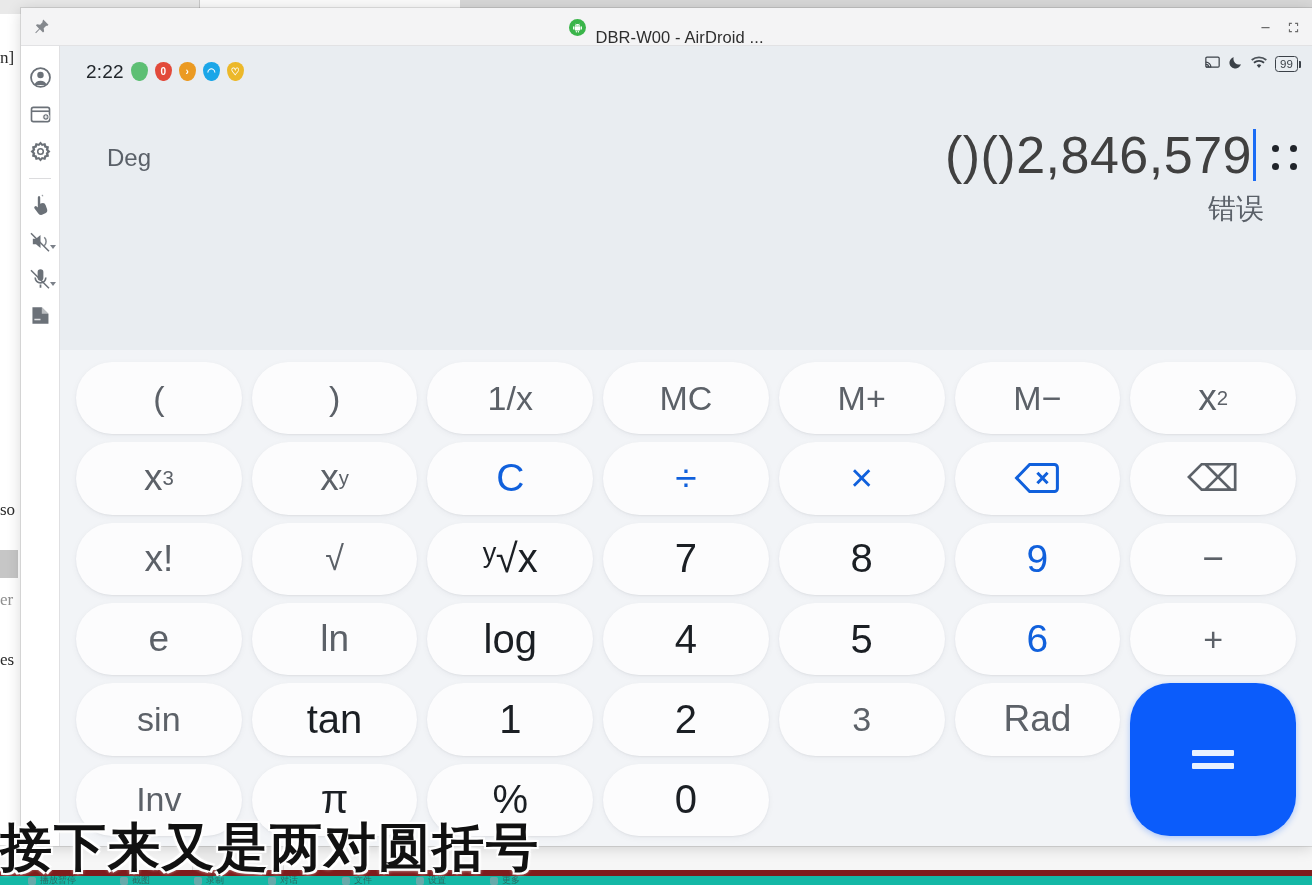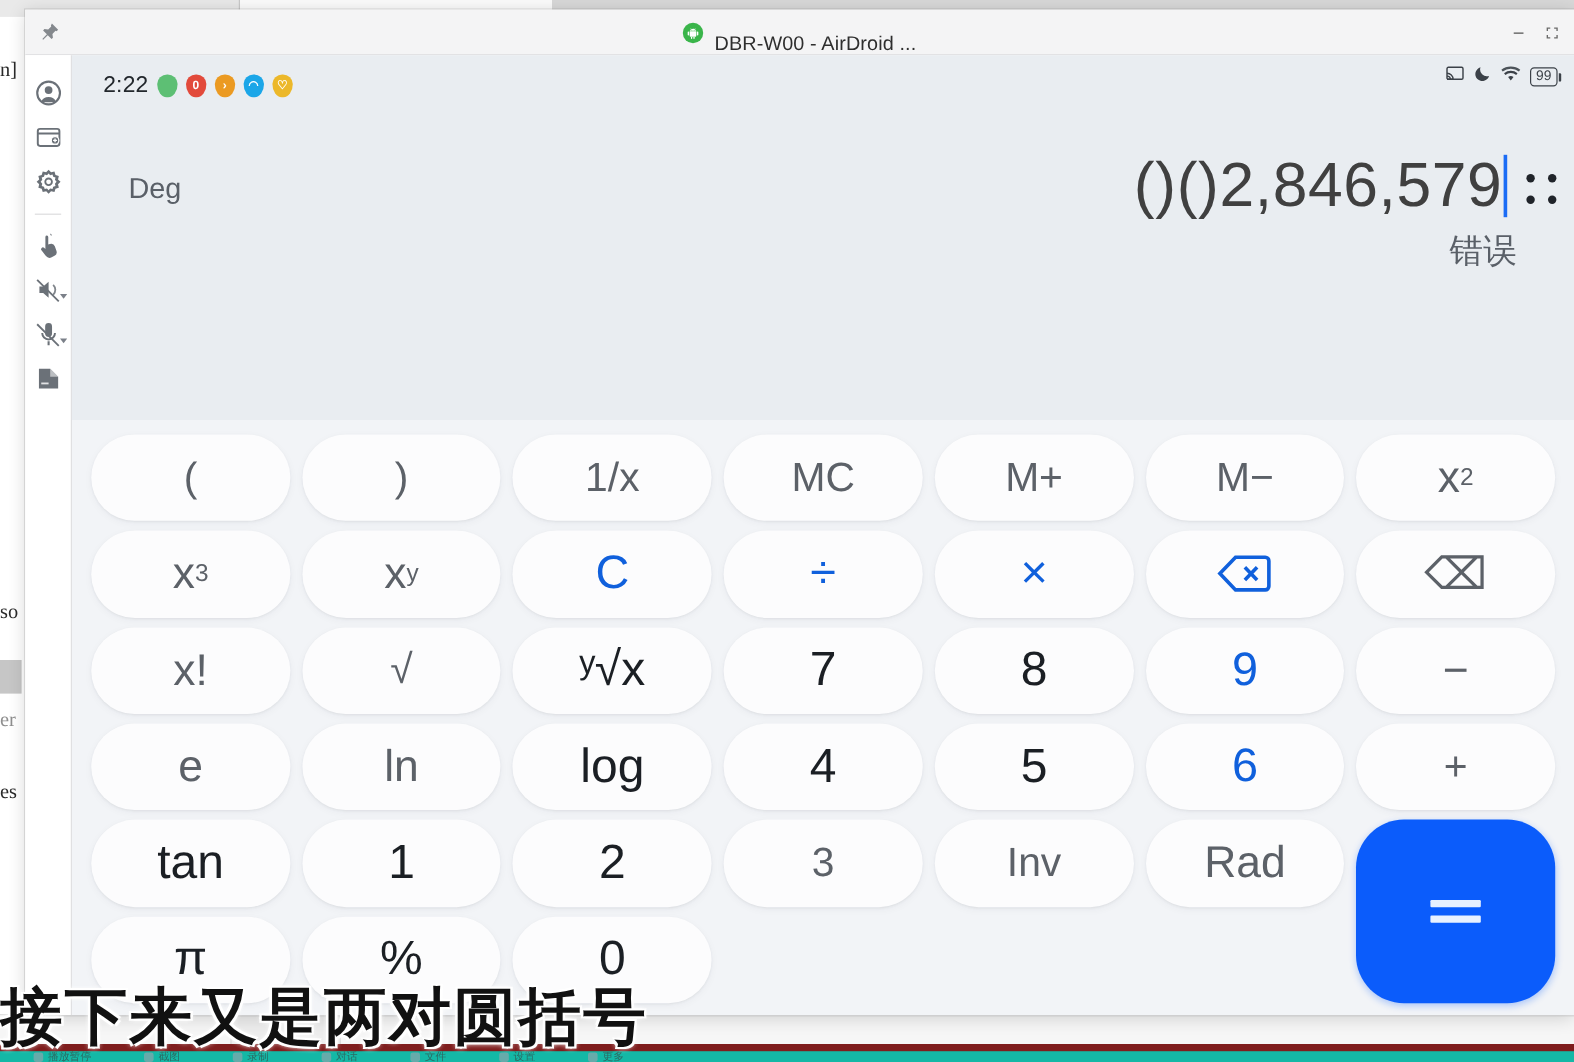--- a/index.html
+++ b/index.html
@@ -465,34 +465,35 @@
 
       <div class="key fn">−</div>
       <div class="key fn">e</div>
       <div class="key fn">ln</div>
       <div class="key digit">log</div>
       <div class="key digit">4</div>
       <div class="key digit">5</div>
       <div class="key op">6</div>
 
       <div class="key fn small">+</div>
+      <div class="key fn small">sin</div>
       <div class="key digit">tan</div>
       <div class="key digit">1</div>
       <div class="key digit">2</div>
 
       <div class="key equals">
         <span class="eq-glyph">
             <i></i>
             <i></i>
           </span>
       </div>
 
       <div class="key fn small">3</div>
+      <div class="key fn">Rad</div>
       <div class="key fn small">Inv</div>
-      <div class="key fn">Rad</div>
       <div class="key digit">π</div>
       <div class="key digit">%</div>
       <div class="key digit">0</div>
     </div>
   </div>
 </div>
 
 <div id="subtitle">接下来又是两对圆括号</div>
 
 </body></html>

